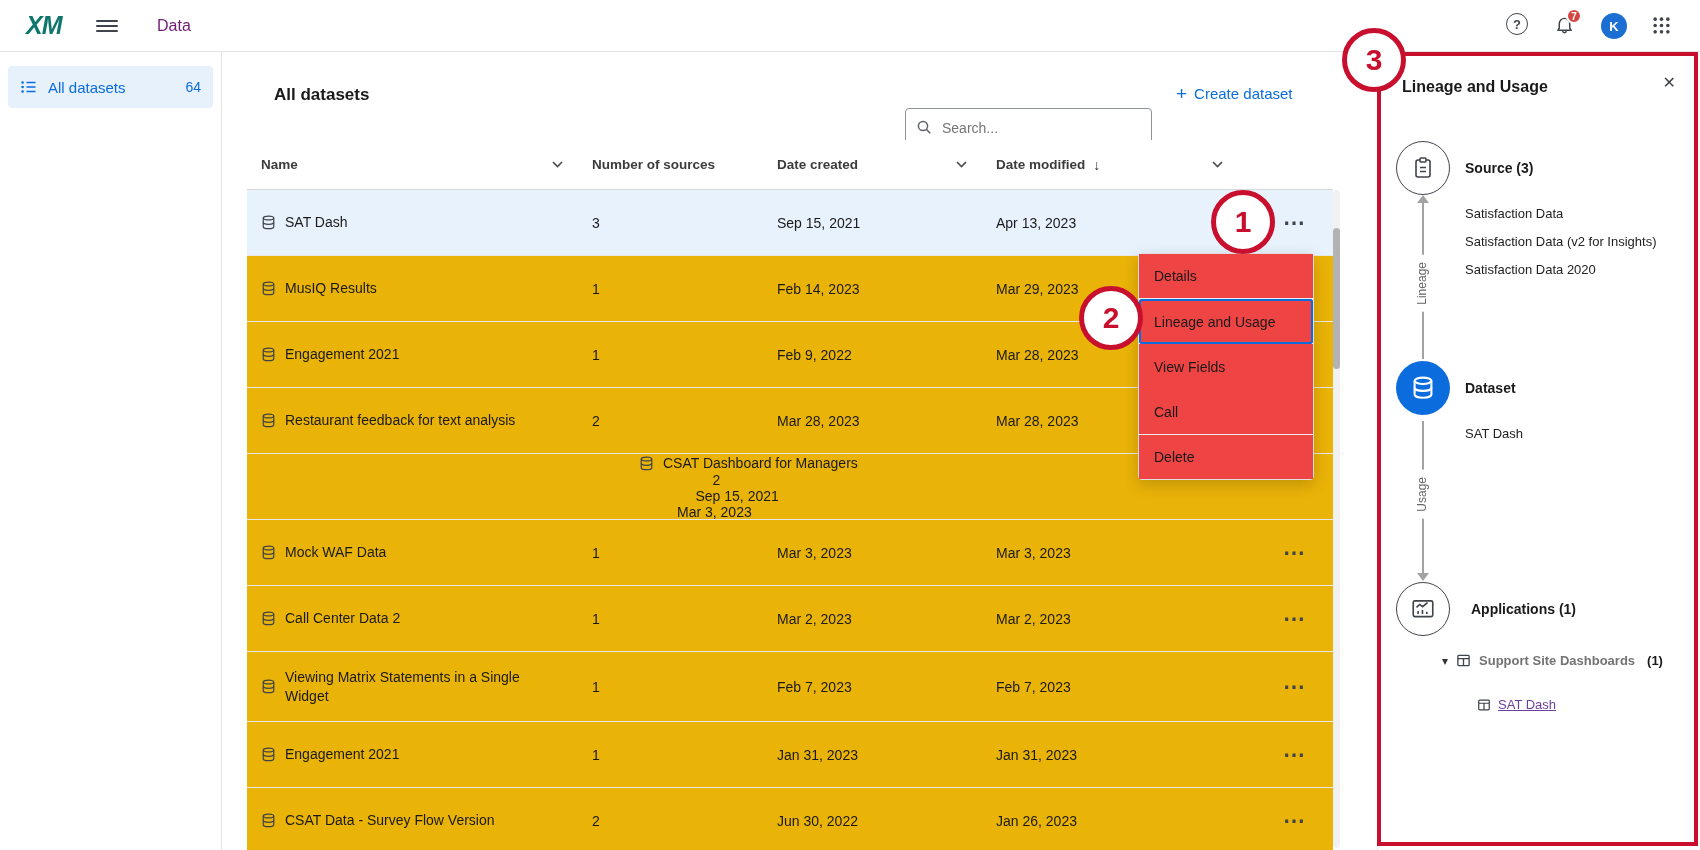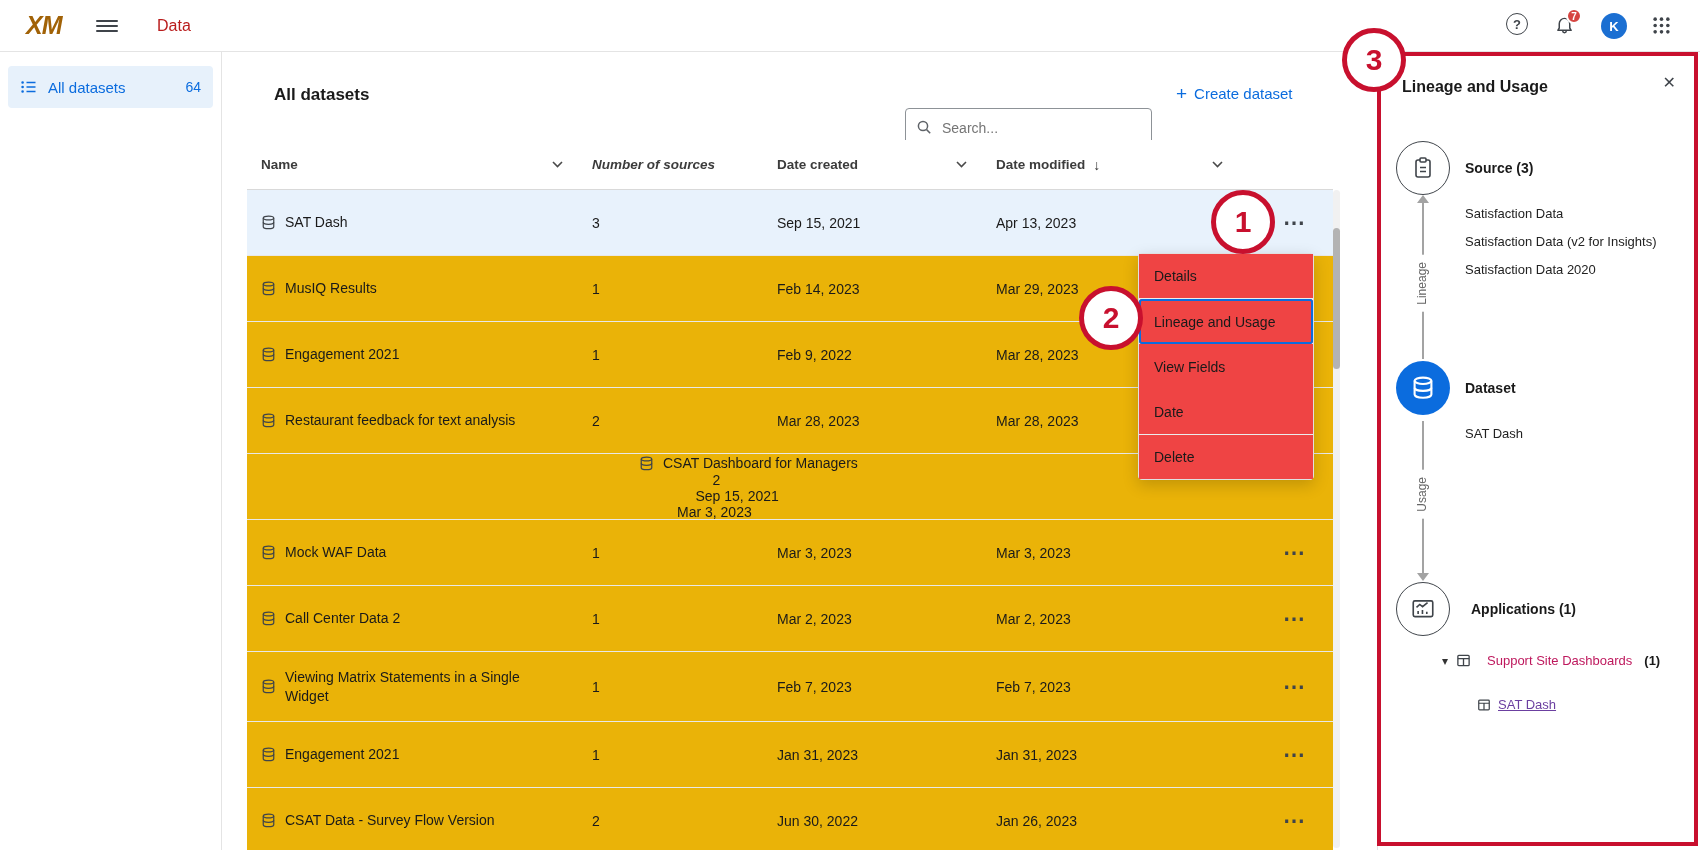--- a/index.html
+++ b/index.html
@@ -2,24 +2,24 @@
 <html><head>
 <meta charset="utf-8">
 <style>
   * { margin:0; padding:0; box-sizing:border-box; }
   html,body { background:#fff; }
   body { font-family:"Liberation Sans", sans-serif; color:#1f1f1f; }
   .screen { position:relative; width:1700px; height:850px; background:#fff; overflow:hidden; }
 
   
   .topbar { position:absolute; left:0; top:0; width:1700px; height:52px; background:#fff; border-bottom:1px solid #e4e4e4; z-index:5; }
-  .logo { position:absolute; left:26px; top:11px; font-size:25px; font-weight:bold; font-style:italic; color:#a16207; letter-spacing:-1px; cursor:pointer; }
+  .logo { position:absolute; left:26px; top:11px; font-size:25px; font-weight:bold; font-style:italic; color:#0f766e; letter-spacing:-1px; cursor:pointer; }
   .hamburger { position:absolute; left:96px; top:17px; width:22px; height:18px; background:none; border:none; cursor:pointer; }
   .hamburger span { display:block; height:2px; background:#3f444a; margin:3px 0; border-radius:1px; }
-  .app-title { position:absolute; left:157px; top:17px; font-size:16px; color:#b91c1c; }
+  .app-title { position:absolute; left:157px; top:17px; font-size:16px; color:#701a75; }
   .tb-btn { position:absolute; top:13px; background:none; border:none; cursor:pointer; padding:0; }
   .help-circle { display:flex; align-items:center; justify-content:center; width:22px; height:22px; border:1.6px solid #3f444a; border-radius:50%; font-size:13px; font-weight:bold; color:#3f444a; }
   .badge { position:absolute; left:12px; top:-6px; min-width:16px; height:16px; background:#d64541; color:#fff; border-radius:8px; font-size:10px; font-weight:bold; display:flex; align-items:center; justify-content:center; border:2px solid #fff; padding:0 3px; }
   .avatar { position:absolute; left:1601px; top:13px; width:26px; height:26px; border-radius:50%; background:#1b6fd2; color:#fff; font-size:13px; font-weight:bold; display:flex; align-items:center; justify-content:center; border:none; cursor:pointer; }
 
   
   .sidebar { position:absolute; left:0; top:52px; width:222px; height:798px; background:#fff; border-right:1px solid #e4e4e4; }
   .sb-item { position:absolute; left:8px; right:8px; top:14px; height:42px; background:#e7f1fb; border-radius:4px; display:flex; align-items:center; gap:10px; padding:0 12px; color:#0b6cde; font-size:15px; cursor:pointer; }
   .sb-count { margin-left:auto; font-size:14px; }
 
@@ -29,21 +29,21 @@
   .search-wrap svg { position:absolute; left:11px; top:11px; }
   .search-input { width:100%; height:100%; border:1px solid #8d9297; border-radius:4px; padding:0 10px 0 36px; font-size:14px; color:#333; font-family:inherit; outline:none; background:#fff; }
   .search-input::placeholder { color:#757575; }
   .create-btn { position:absolute; left:1176px; top:84px; display:flex; align-items:center; gap:7px; background:none; border:none; color:#0b6cde; font-size:15px; cursor:pointer; font-family:inherit; }
   .plus-glyph { font-size:19px; line-height:1; }
 
   
   .thead { position:absolute; left:247px; top:140px; width:1086px; height:50px; display:flex; align-items:center; border-bottom:1px solid #d9d9d9; background:#fff; }
   .hcell { display:flex; align-items:center; font-size:13.5px; font-weight:bold; color:#3c3c3c; cursor:pointer; height:100%; }
   .hc-name { width:330px; padding-left:14px; }
-  .hc-src  { width:185px; padding-left:15px;font-style:italic; }
+  .hc-src  { width:185px; padding-left:15px; }
   .hc-crt  { width:219px; padding-left:15px; }
   .hc-mod  { width:256px; padding-left:15px; }
   .hc-rest { flex:1; }
   .hchev { margin-left:auto; margin-right:14px; display:flex; }
   .hchev2 { margin-left:auto; margin-right:14px; display:flex; }
   .sort-arrow { margin-left:8px; font-size:14px; color:#333; font-weight:bold; }
 
   .trow { position:absolute; left:247px; width:1086px; display:flex; align-items:center; border-bottom:1px solid #e8e8e8; background:#eab308; }
   .trow.sel { background:#e8f2fc; }
   .cell { font-size:14px; color:#1a1a1a; }
@@ -71,21 +71,21 @@
   .pcirc { position:absolute; left:18px; width:54px; height:54px; border-radius:50%; background:#fff; border:1.5px solid #41464c; display:flex; align-items:center; justify-content:center; }
   .pcirc.ds { background:#0b6cde; border:none; }
   .p-sec { position:absolute; left:87px; font-size:14px; font-weight:bold; color:#1a1a1a;text-align:center; }
   .p-item { position:absolute; left:87px; font-size:13px; color:#222; }
   .vline { position:absolute; left:44px; width:2px; background:#a3a3a3; }
   .arr-up { position:absolute; left:39px; width:0; height:0; border-left:6px solid transparent; border-right:6px solid transparent; border-bottom:8px solid #a3a3a3; }
   .arr-dn { position:absolute; left:39px; width:0; height:0; border-left:6px solid transparent; border-right:6px solid transparent; border-top:8px solid #a3a3a3; }
   .vlabel { position:absolute; left:36px; writing-mode:vertical-rl; transform:rotate(180deg); font-size:12px; color:#666; background:#fff; padding:7px 1px; }
   .p-group { position:absolute; left:64px; top:601px; display:flex; align-items:center; gap:8px; cursor:pointer; }
   .p-group .caret { font-size:12px; color:#333; }
-  .p-group .glabel { font-size:13px; font-weight:normal; color:#be185d;margin-left:8px; }
+  .p-group .glabel { font-size:13px; font-weight:bold; color:#737373; }
   .p-group .gcount { font-size:13px; font-weight:bold; color:#1a1a1a; margin-left:4px; }
   .p-link { position:absolute; left:99px; top:645px; display:flex; align-items:center; gap:7px; }
   .p-link a { font-size:13px; color:#6b3fa0; text-decoration:underline; cursor:pointer; }
 
   
   .red-frame { position:absolute; left:1377px; top:52px; width:321px; height:794px; border:4px solid #c8102e; z-index:40; pointer-events:none; }
   .ann { position:absolute; width:64px; height:64px; border-radius:50%; background:#fff; border:5px solid #c8102e; color:#c8102e; font-size:30px; font-weight:bold; display:flex; align-items:center; justify-content:center; z-index:50; pointer-events:none; }
   .ann1 { left:1211px; top:190px; }
   .ann2 { left:1079px; top:286px; }
   .ann3 { left:1342px; top:28px; }
@@ -340,21 +340,21 @@
     <button class="more">⋯</button>
   </div>
 
   <div class="sb-track"></div>
   <div class="sb-thumb"></div>
 
   <div class="menu">
     <div class="mi sep-b">Details</div>
     <div class="mi active">Lineage and Usage</div>
     <div class="mi">View Fields</div>
-    <div class="mi">Date</div>
+    <div class="mi">Call</div>
     <div class="mi sep-t">Delete</div>
   </div>
 
   <aside class="panel">
     <div class="p-title">Lineage and Usage</div>
     <button class="p-close">✕</button>
 
     <div class="pcirc" style="top:89px;">
       <svg width="24" height="24" viewBox="0 0 24 24" fill="none" stroke="#3f444a" stroke-width="1.6">
         <rect x="5" y="4" width="14" height="17" rx="2"></rect>

